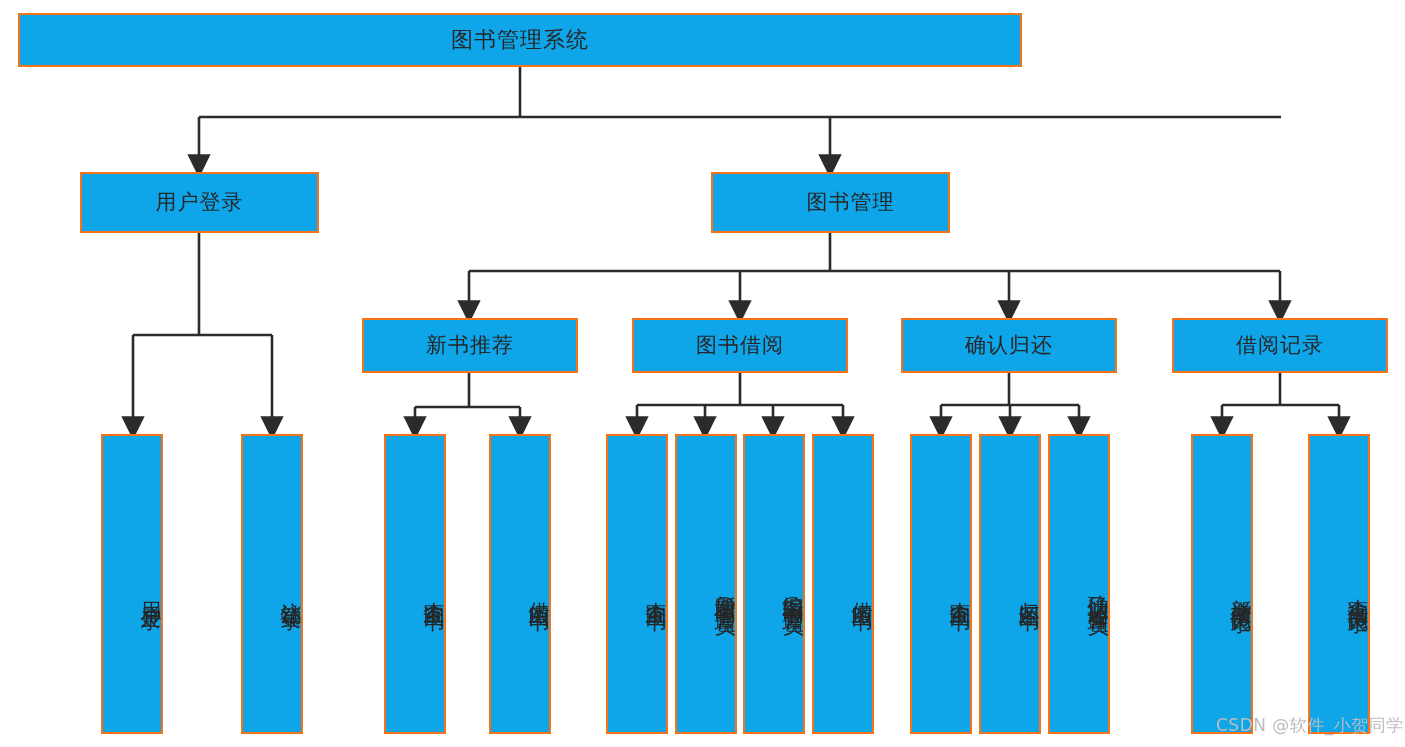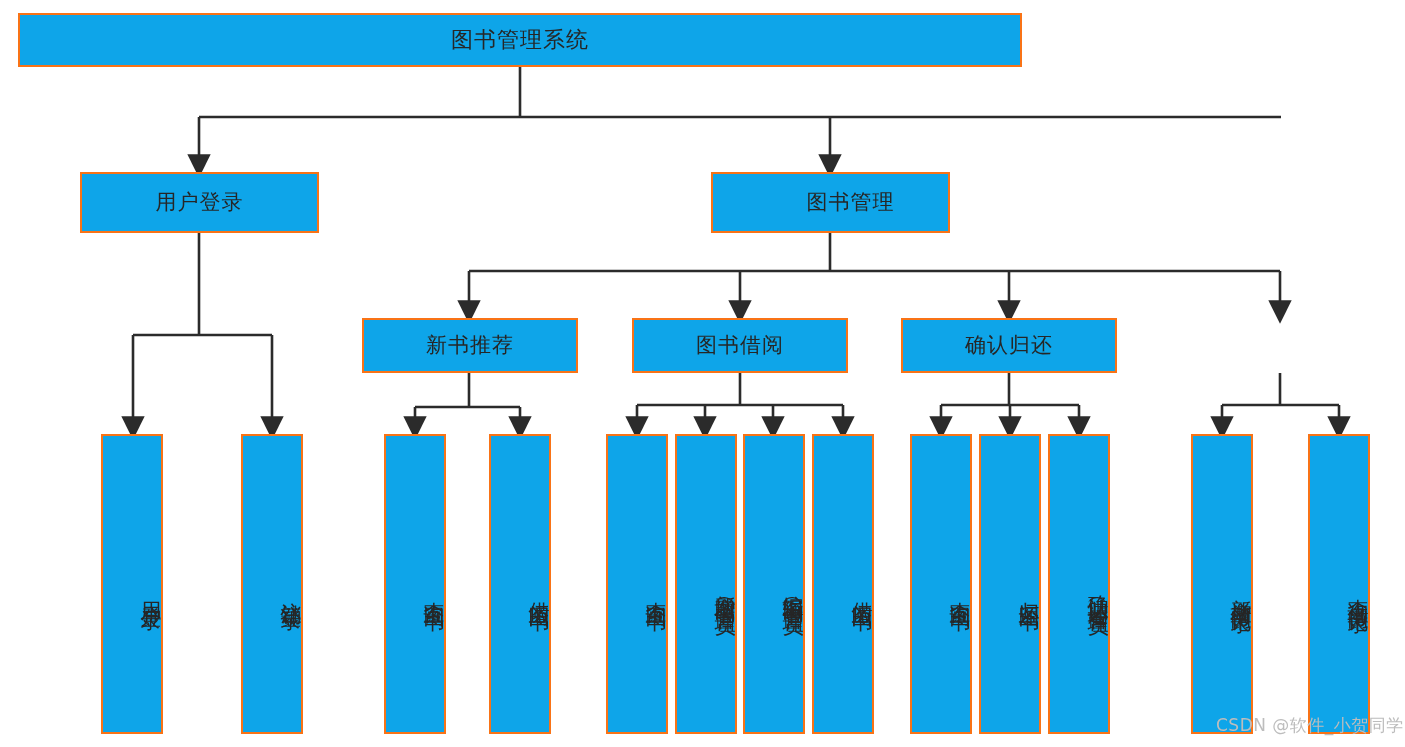--- a/index.html
+++ b/index.html
@@ -130,20 +130,21 @@
   <div class="node node-h" style="left:80px; top:172px; width:239px; height:61px;">用户登录</div>
 
   <div class="node node-h" style="left:711px; top:172px; width:239px; height:61px;padding-left:40px;">图书管理</div>
 
   <div class="node node-h" style="left:632px; top:318px; width:216px; height:55px;">图书借阅</div>
 
   <div class="node node-h" style="left:362px; top:318px; width:216px; height:55px;">新书推荐</div>
 
   <div class="node node-h" style="left:901px; top:318px; width:216px; height:55px;">确认归还</div>
 
+  <div class="node node-h" style="left:1172px; top:318px; width:216px; height:55px;">借阅记录</div>
 
   <div class="node node-v" style="left:101px; top:434px; width:62px; height:300px;">
     <span class="vtext">用户登录</span>
   </div>
 
   <div class="node node-v" style="left:241px; top:434px; width:62px; height:300px;">
     <span class="vtext">注销登录</span>
   </div>
 
   <div class="node node-v" style="left:384px; top:434px; width:62px; height:300px;">

